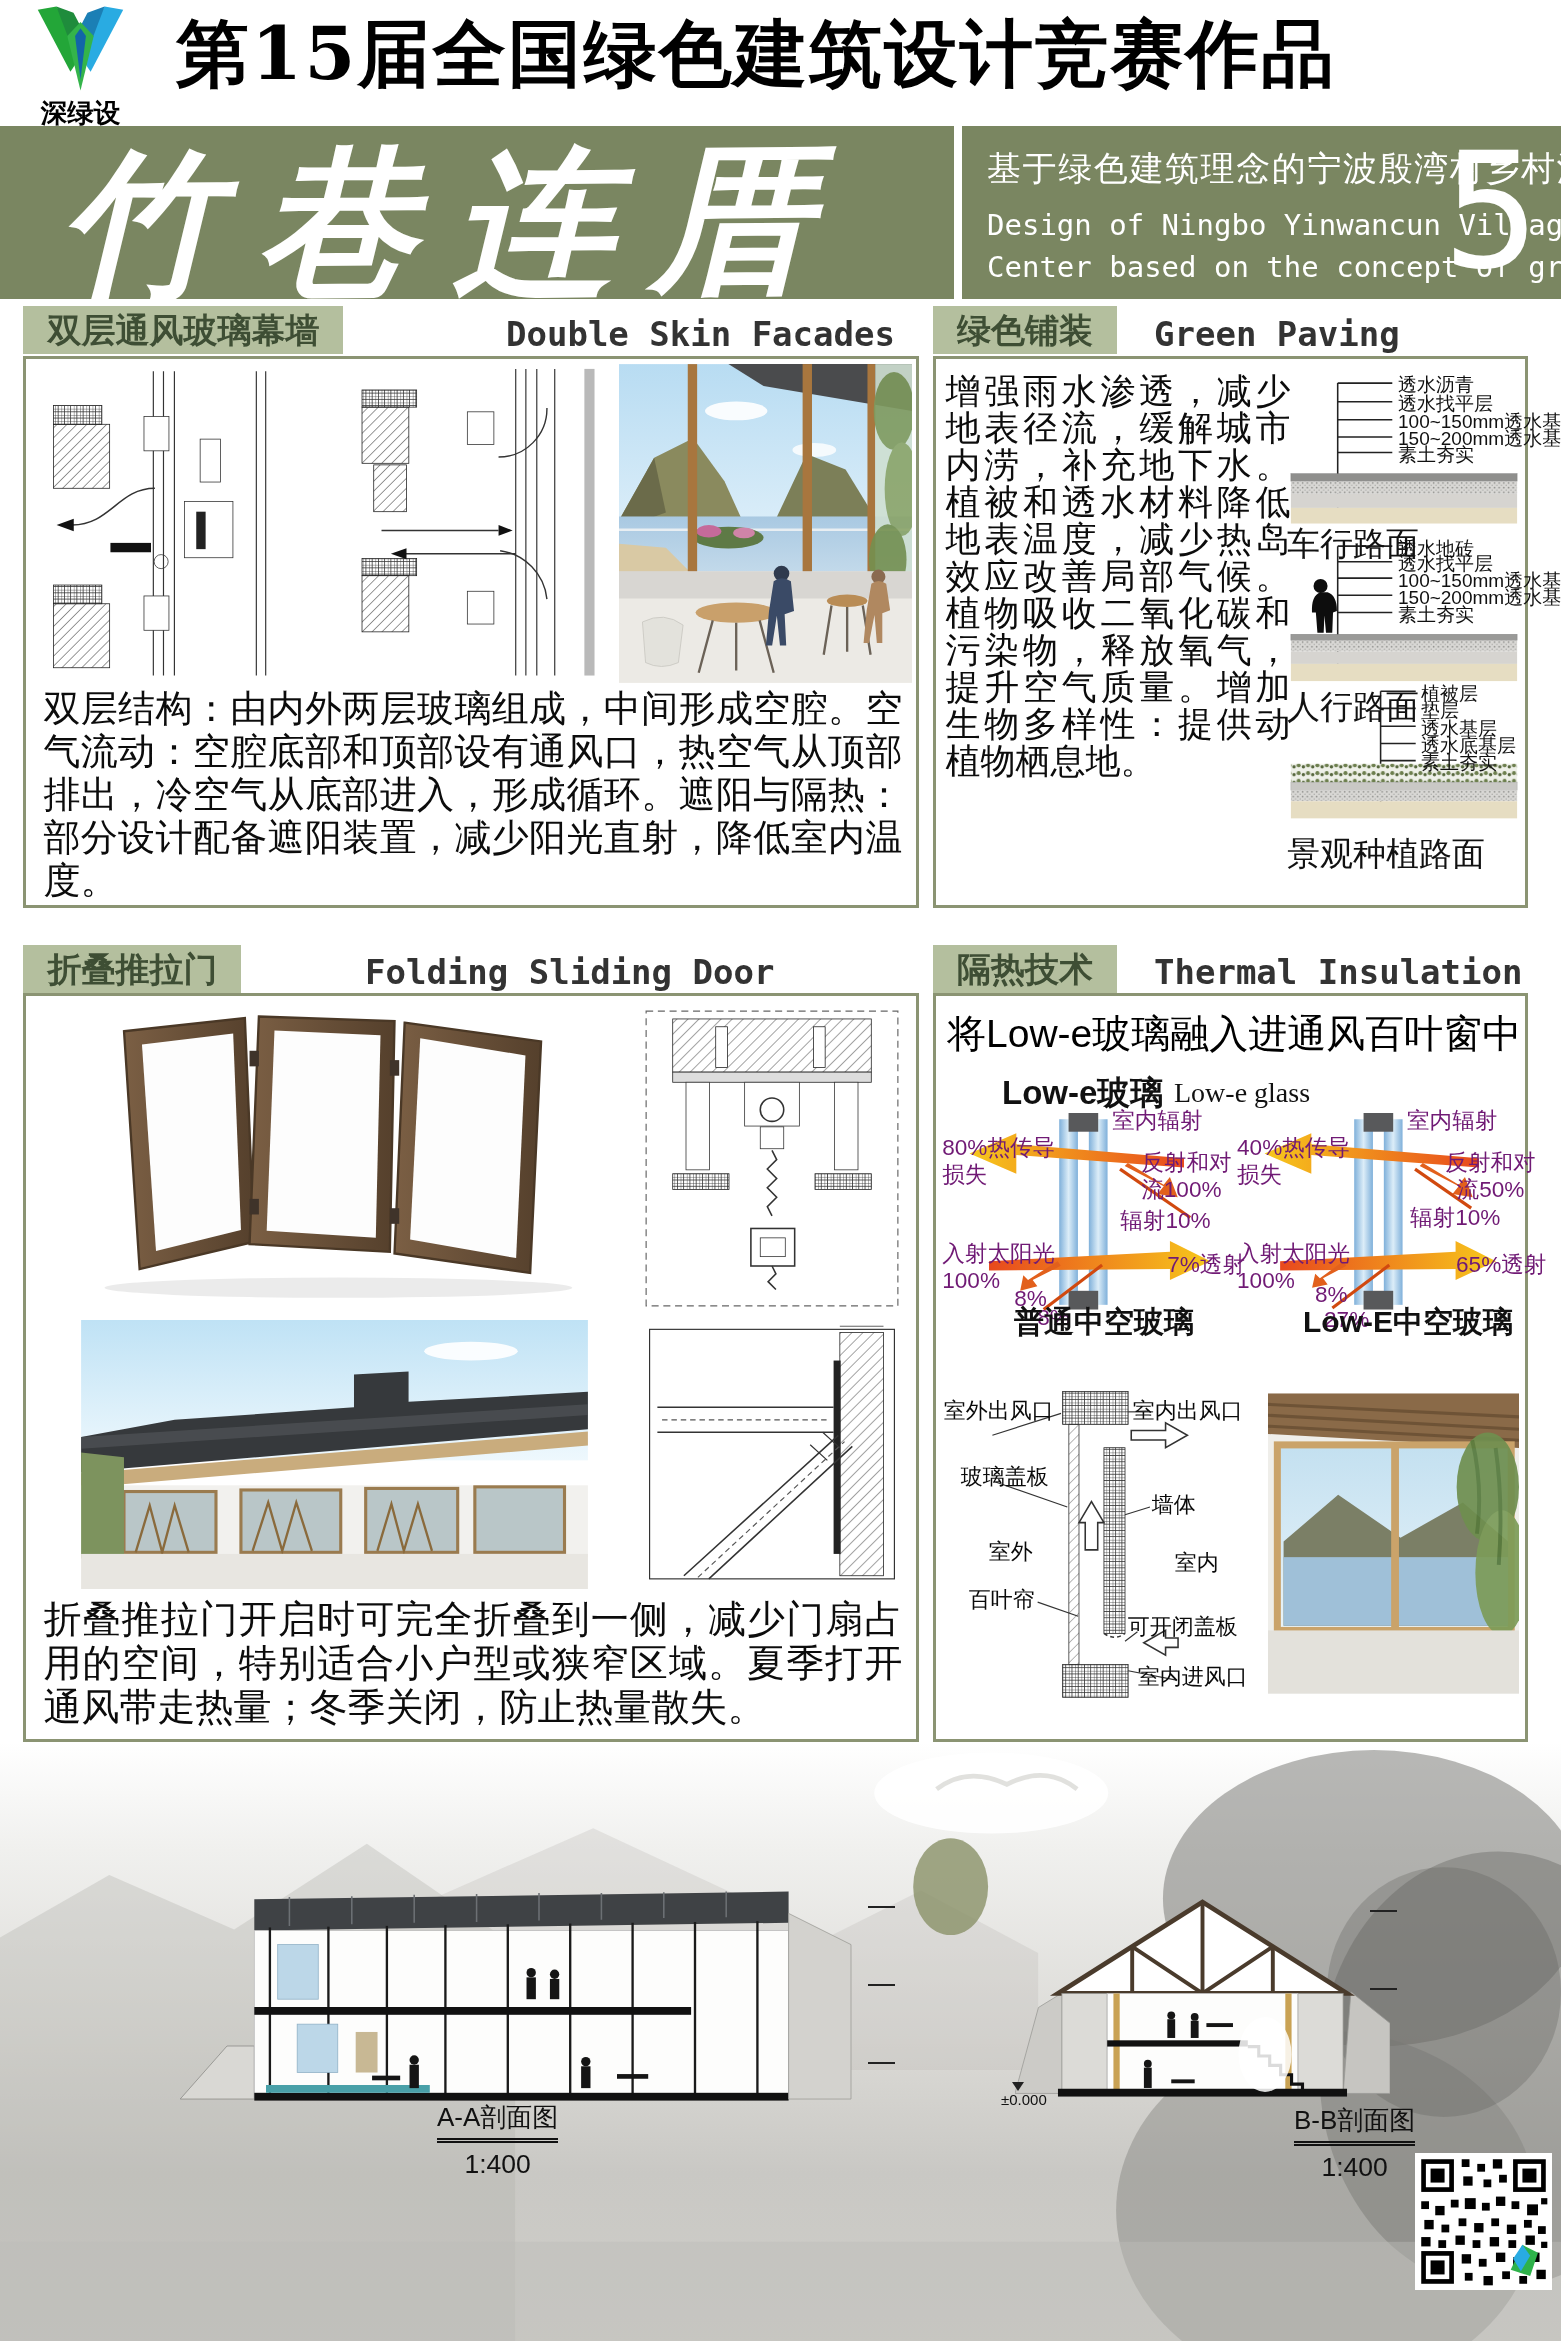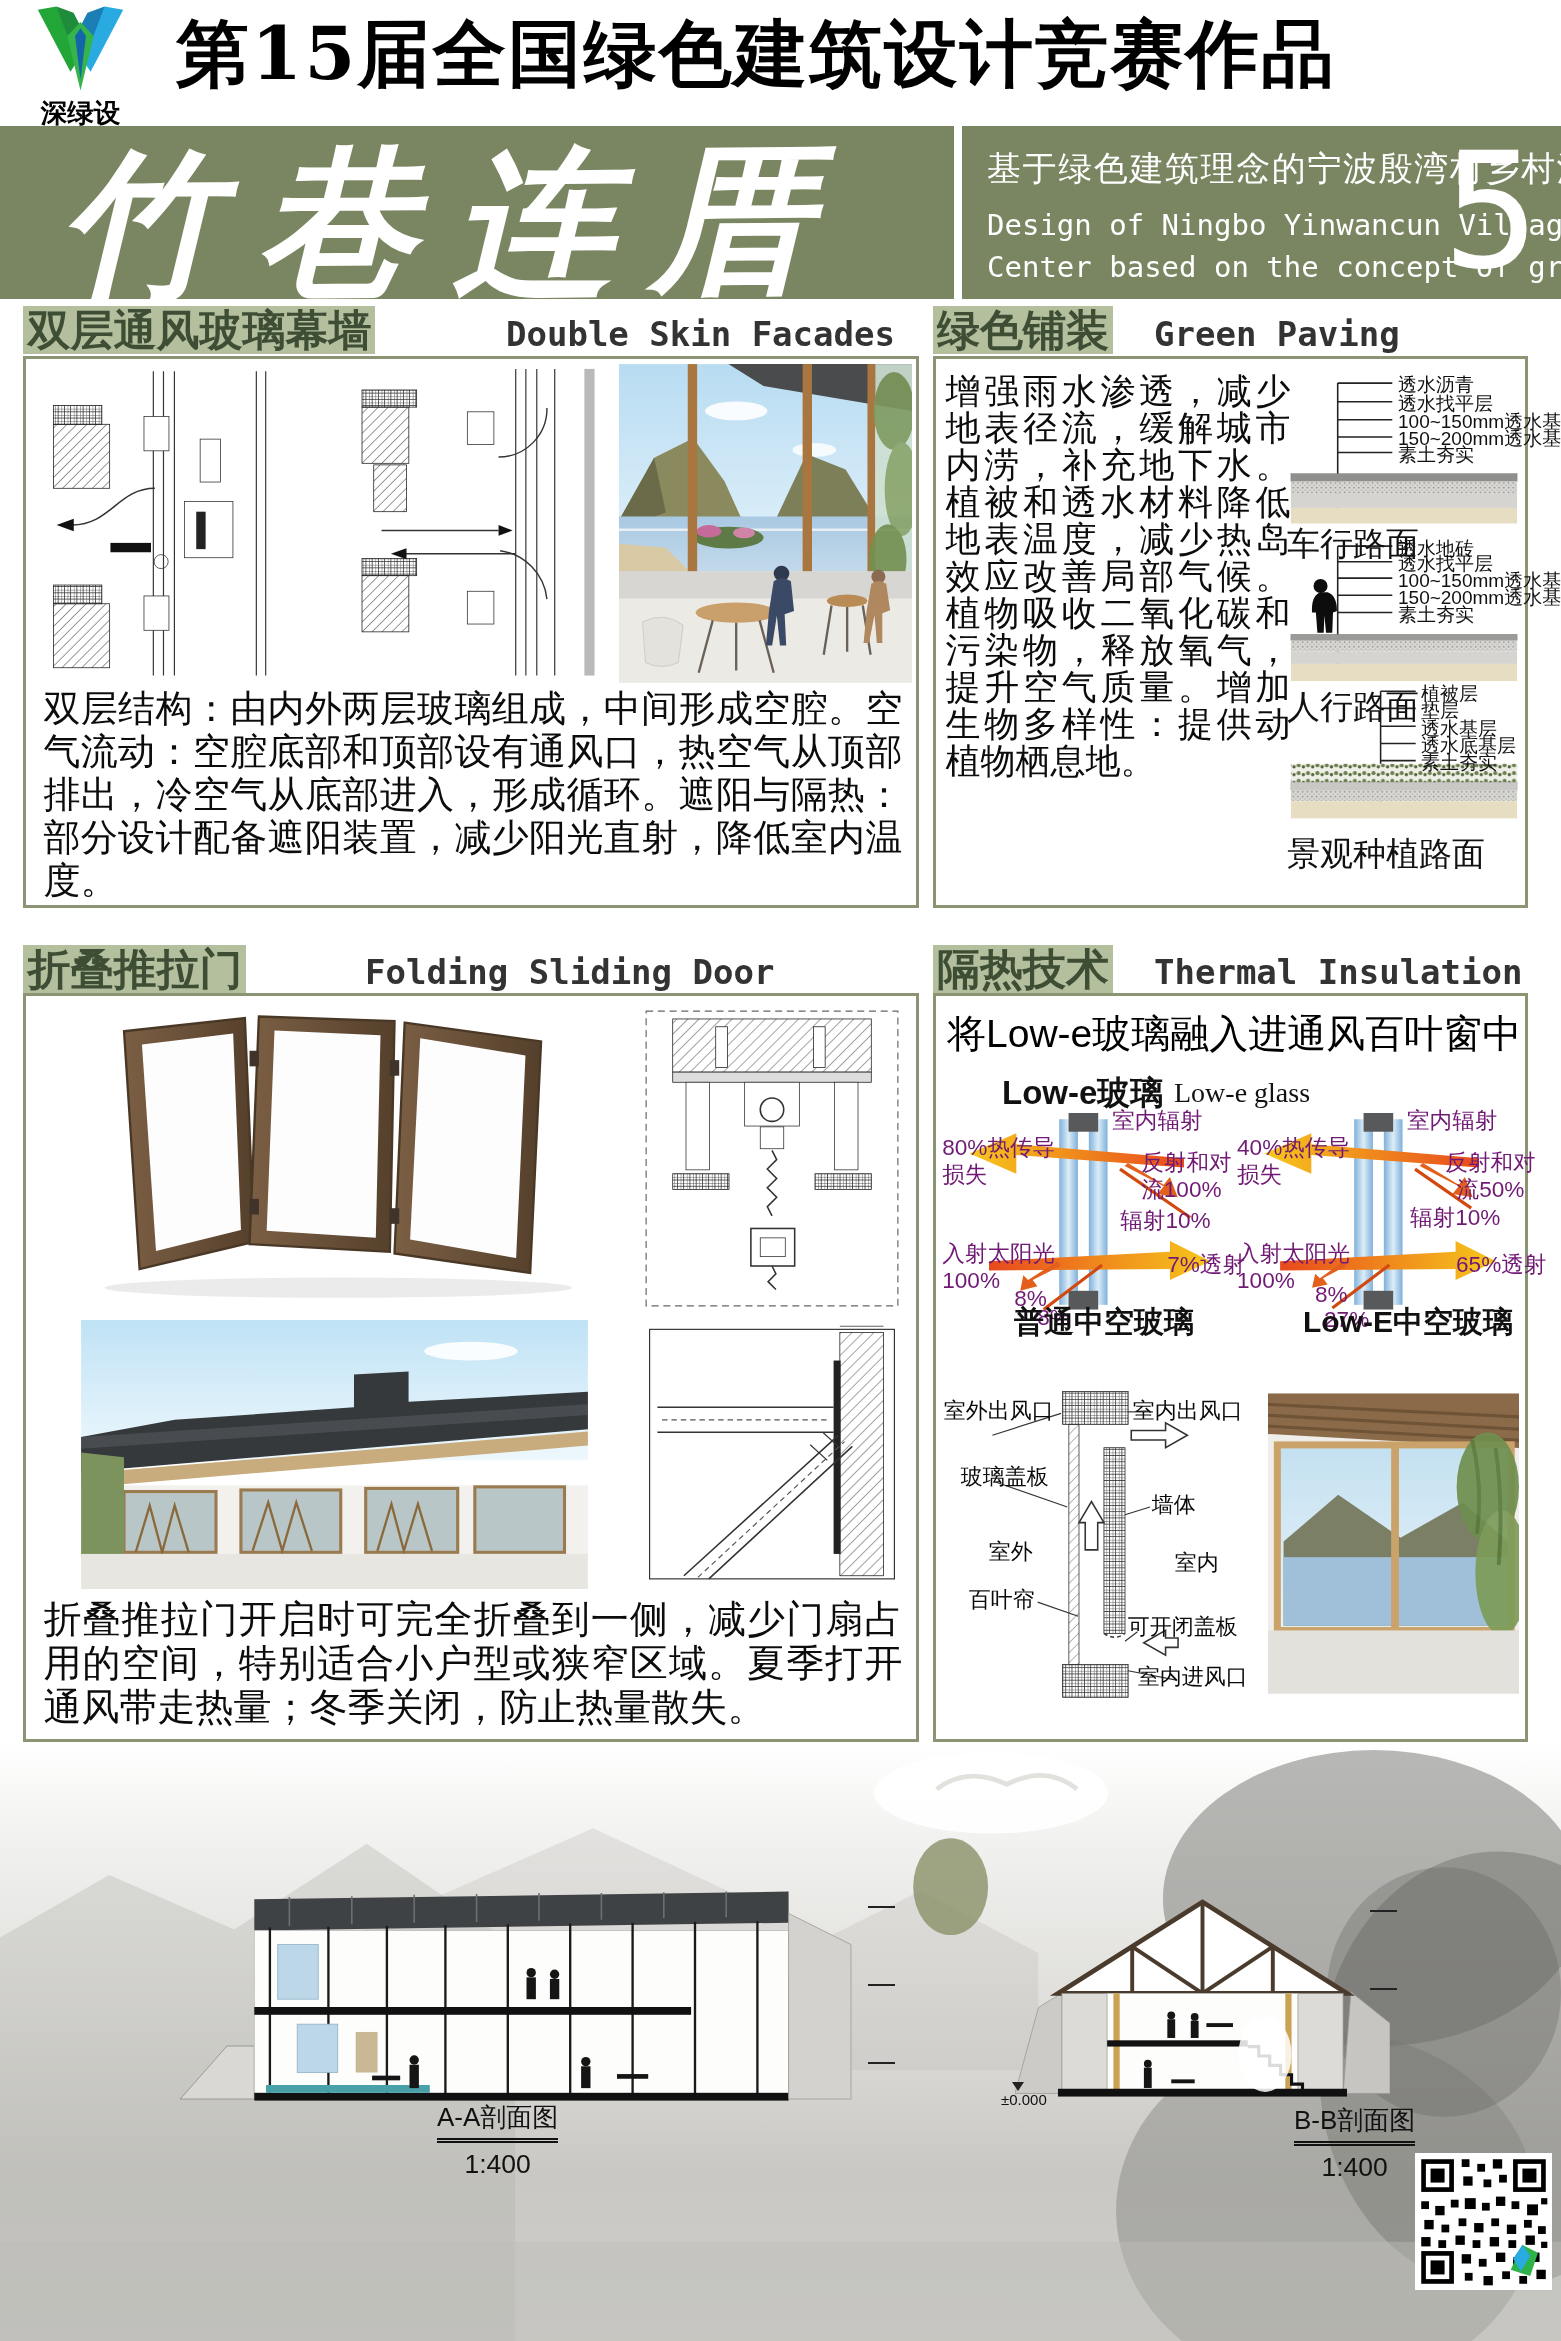--- a/index.html
+++ b/index.html
@@ -12,22 +12,22 @@
   .main-subtitle{font-weight:bold;font-size:35px;letter-spacing:-0.8px;color:#000;white-space:nowrap;}
   .logo-text{font-size:26.5px;font-weight:bold;color:#000;text-align:center;width:101px;}
   
   .banner{background:#7a8661;}
   .calligraphy{font-family:"DejaVu Serif","Liberation Serif",serif;font-style:italic;font-weight:bold;
                color:#fff;font-size:160px;letter-spacing:37px;white-space:nowrap;transform:rotate(-.5deg);}
   .banner-zh{color:#fff;font-size:34px;font-weight:500;letter-spacing:1.6px;white-space:nowrap;}
   .banner-en{color:#fff;font-size:29px;line-height:42px;font-family:"DejaVu Sans Mono","Liberation Mono",monospace;white-space:nowrap;}
   .banner-num{color:#fff;font-size:160px;font-family:"DejaVu Sans Mono","Liberation Mono",monospace;font-weight:400;}
   
-  .chip{background:#b4bf9e;color:#3e4e34;font-weight:bold;font-size:43px;line-height:48px;
-        padding:0 4px;white-space:nowrap;}
+  .chip{background:#b4bf9e;color:#3e4e34;font-weight:bold;font-size:34px;line-height:48px;
+        padding:0 24px;white-space:nowrap;}
   .en-label{font-family:"DejaVu Sans Mono","Liberation Mono",monospace;font-size:34px;font-weight:bold;
             color:#333;white-space:nowrap;}
   .sbox{border:3.9px solid #8b9473;background:#fff;}
   .body-text{text-align:justify;color:#0c0c0c;}
   .f-body{font-size:37px;line-height:43px;}
   .p-body{font-size:35px;line-height:37px;}
   .d-body{font-size:38px;line-height:44px;}
   
   .lay{font-size:19px;white-space:nowrap;color:#111;}
   .road-label{font-size:33px;font-weight:400;white-space:nowrap;color:#111;}

